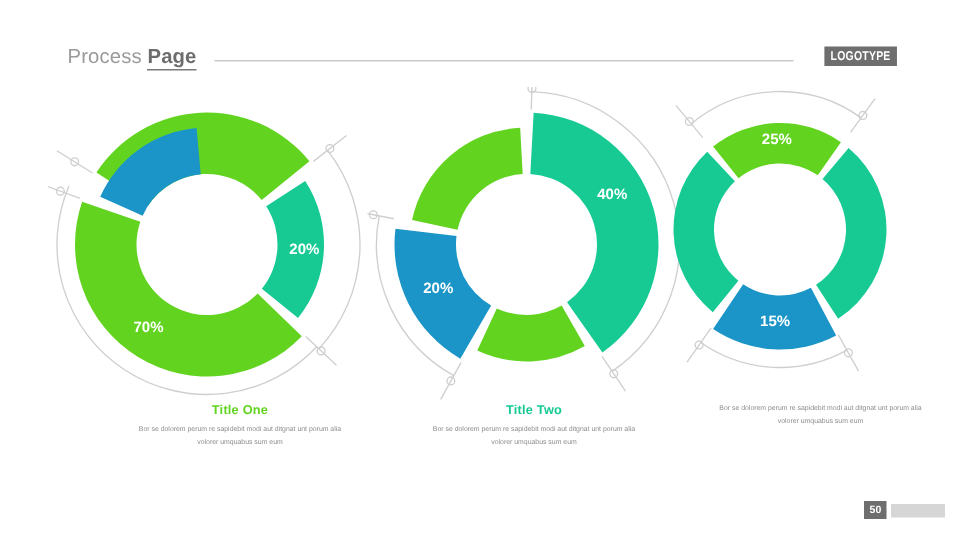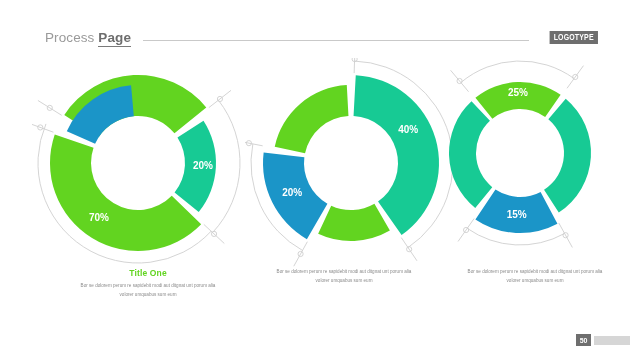--- a/index.html
+++ b/index.html
@@ -75,21 +75,21 @@
     position: absolute;
     top: 0;
     width: 213px;
     height: 210px;
   }
   .chart-slot svg { display: block; }
 
   
   .captions {
     position: absolute;
-    left: 0;
+    left: 12px;
     top: 268px;
     width: 557px;
     height: 55px;
   }
   .caption {
     position: absolute;
     top: 0;
     width: 190px;
     text-align: center;
   }
@@ -226,20 +226,21 @@
         </svg>
       </div>
   </div>
 
   <div class="captions">
     <div class="caption" style="left:53px;">
       <div class="cap-title" style="color: rgb(98, 212, 32);">Title One</div>
       <div class="cap-body">Bor se dolorem perum re sapidebit modi aut ditgnat unt porum alia volorer umquabus sum eum</div>
     </div>
     <div class="caption" style="left:249px;">
+      <div class="cap-title" style="color: rgb(23, 202, 148);">Title Two</div>
       <div class="cap-body">Bor se dolorem perum re sapidebit modi aut ditgnat unt porum alia volorer umquabus sum eum</div>
     </div>
     <div class="caption" style="left:440px;">
       <div class="cap-body">Bor se dolorem perum re sapidebit modi aut ditgnat unt porum alia volorer umquabus sum eum</div>
     </div>
   </div>
 
   <div class="footer">
     <div class="page-badge">50</div>
     <div class="footer-bar"></div>

